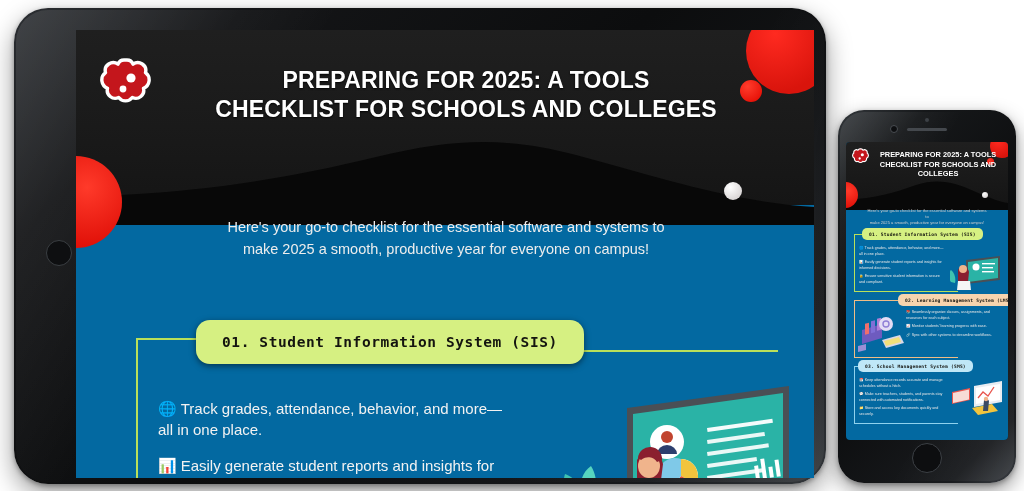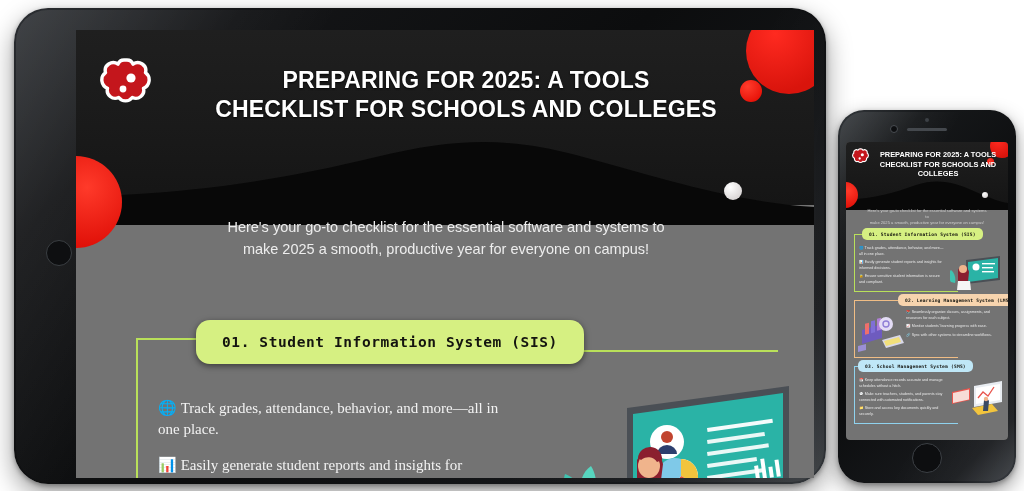--- a/index.html
+++ b/index.html
@@ -42,21 +42,21 @@
     position: absolute;
     left: 62px; top: 22px;
     width: 738px; height: 448px;
     background: #0b0b0b;
     overflow: hidden;
   }
 
   
   .page {
     position: absolute; inset: 0;
-    background: #737373;
+    background: #0369a1;
     overflow: hidden;
   }
   .hero-bg {
     position: absolute; left:0; top:0; width:100%; height: 175px;
     background: linear-gradient(180deg,#1f1f1f 0%, #1a1a1a 55%, #151515 100%);
   }
   .hero-wave {
     position: absolute; left: 0; top: 105px; width: 100%; height: 90px;
   }
   .hero-wave svg { display:block; width: 100%; height: 100%; }
@@ -139,21 +139,21 @@
     box-shadow: 0 2px 6px rgba(0,0,0,.5);
   }
   .bullets {
     position: absolute;
     left: 22px; top: 92px;
     width: 356px;
     color: #f2f2f2;
     font-size: 15px;
     line-height: 1.42;
   }
-  .bullet { margin-bottom: 14px; font-family: Liberation Serif, serif; }
+  .bullet { margin-bottom: 14px; }
   .bullet .emo { margin-right: 4px; }
 
   
   .illus {
     position: absolute;
     left: 405px; top: 56px;
     width: 300px; height: 180px;
   }
   .illus svg { display:block; width:100%; height:100%; }
 

